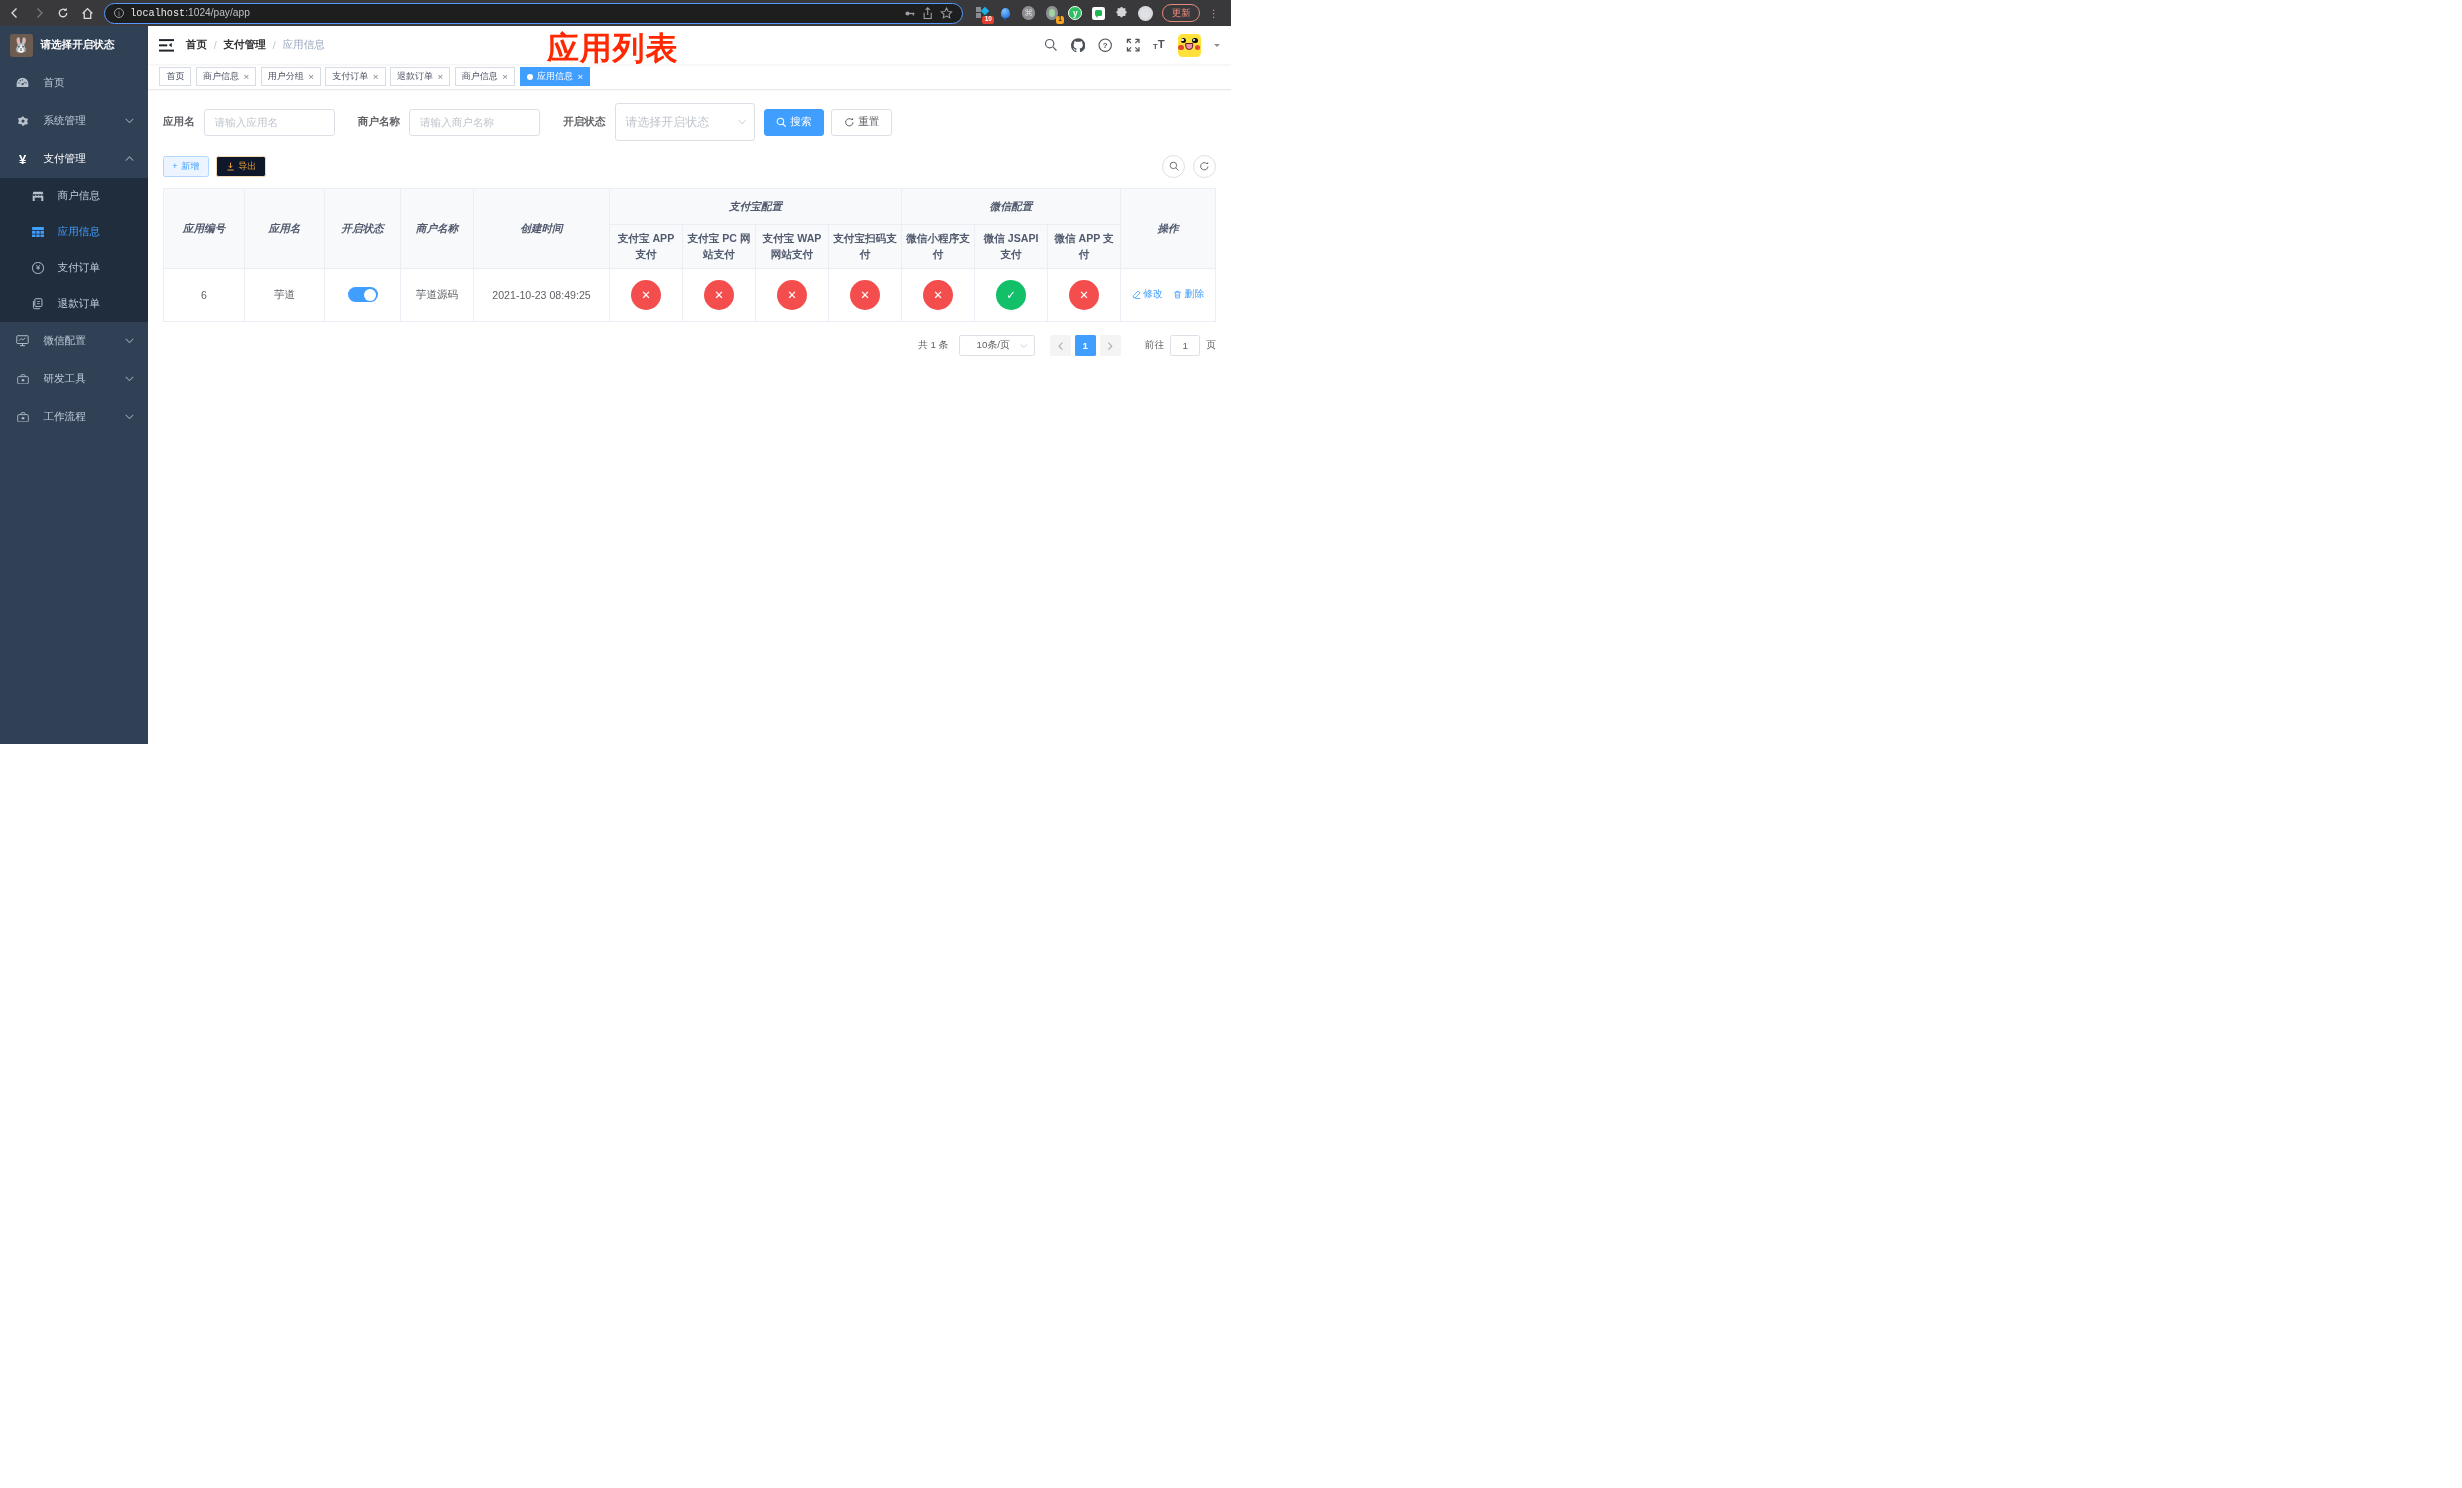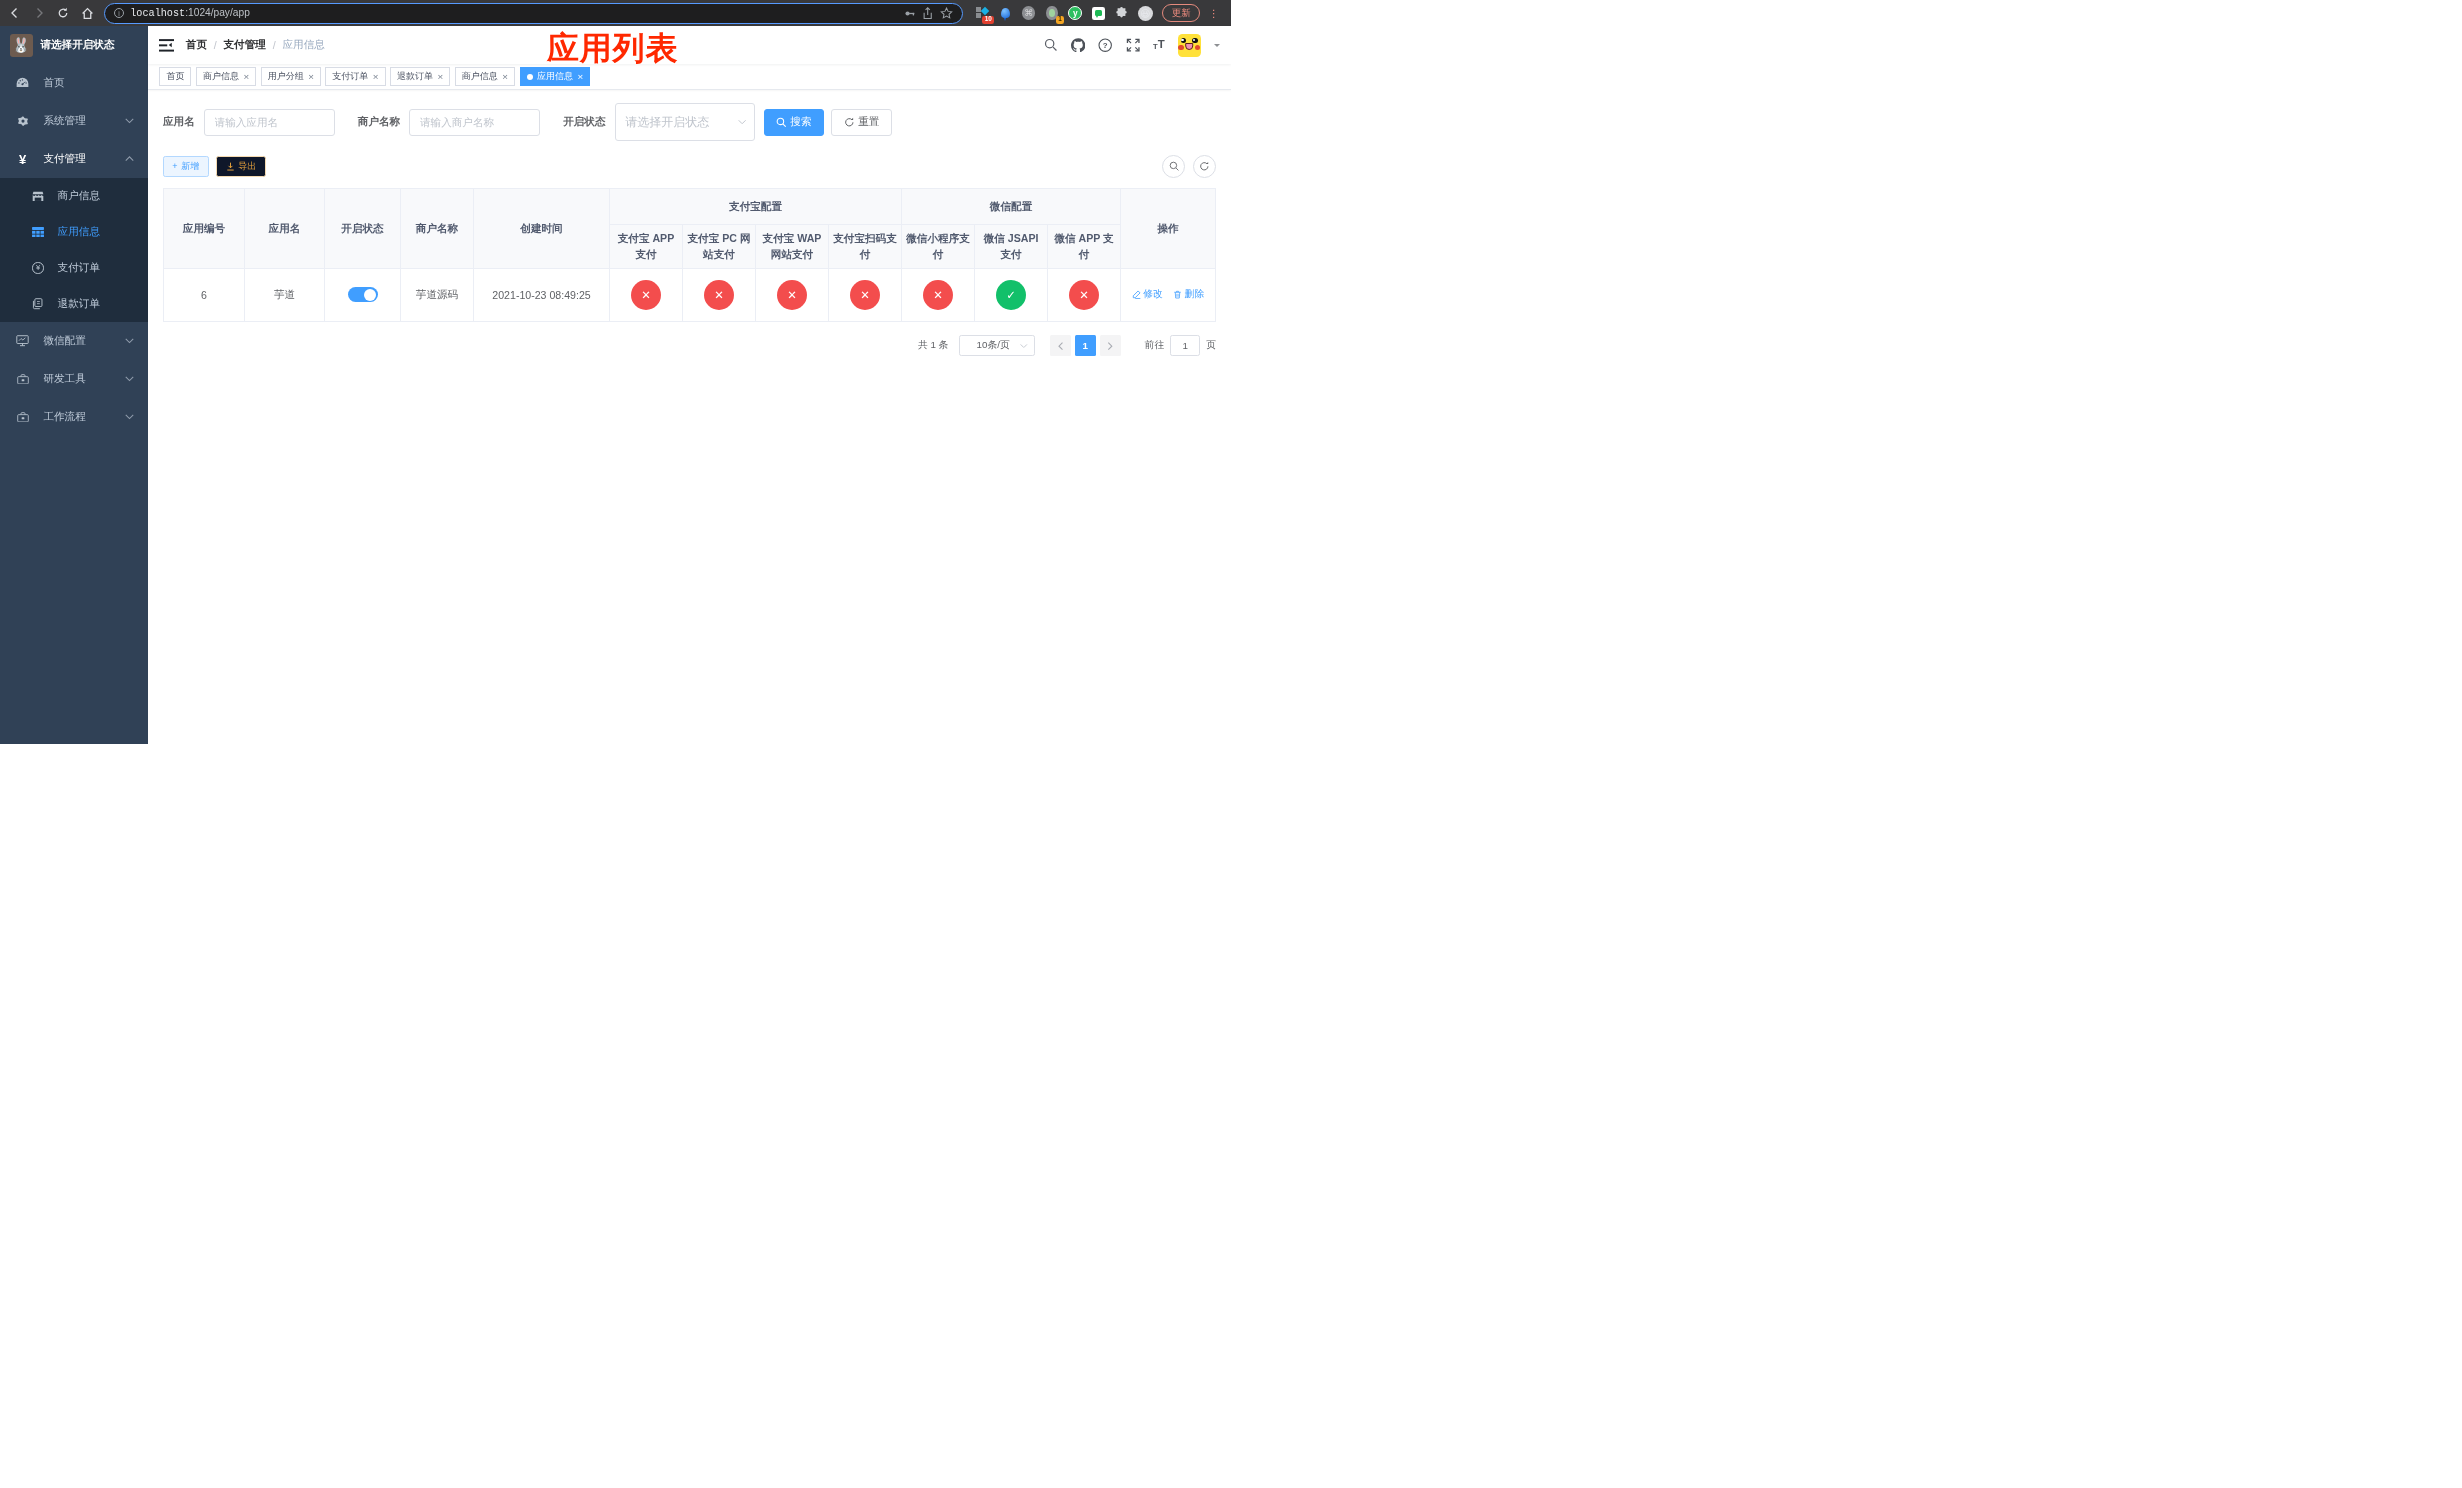--- a/index.html
+++ b/index.html
@@ -133,21 +133,21 @@
   .btn.plain-warning { background:#0f172a; border-color:#f5dab1; color:#e6a23c; }
   .action-right { margin-left:auto; display:flex; gap:7.6px; }
   .circle-btn { width:23px; height:23px; border-radius:50%; border:0.8px solid #dcdfe6; background:#fff; color:#606266;
     display:flex; align-items:center; justify-content:center; cursor:pointer; }
 
   
   .tbl-wrap { margin-top:10.6px; }
   table.grid { width:100%; border-collapse:collapse; table-layout:fixed; }
   table.grid th, table.grid td { border:0.8px solid #ebeef5; text-align:center; vertical-align:middle; }
   table.grid th { background:#f8f9fb; color:#515a6e; font-weight:bold; font-size:10.6px; padding:4.5px 3px; line-height:16.7px; }
-  table.grid tr.hrow1 th { height:36px; }
+  table.grid tr.hrow1 th { height:36px;font-style:italic; }
   table.grid tr.hrow2 th { height:42px; }
   table.grid td { height:53px; color:#606266; font-size:10.6px; background:#fff; }
   .cfg { width:30px; height:30px; border-radius:50%; display:inline-flex; align-items:center; justify-content:center; color:#fff; font-size:11.4px; }
   .cfg.fail { background:#f34d4d; }
   .cfg.ok { background:#12c06a; }
   .toggle { width:30px; height:15px; border-radius:7.6px; background:#dcdfe6; position:relative; display:inline-block; cursor:pointer; vertical-align:middle; }
   .toggle.on { background:#409eff; }
   .toggle .knob { position:absolute; top:1.5px; left:1.5px; width:12px; height:12px; border-radius:50%; background:#fff; transition:left .2s; }
   .toggle.on .knob { left:16.7px; }
   .op-link { color:#409eff; font-size:9.8px; cursor:pointer; display:inline-flex; align-items:center; gap:2.3px; }

